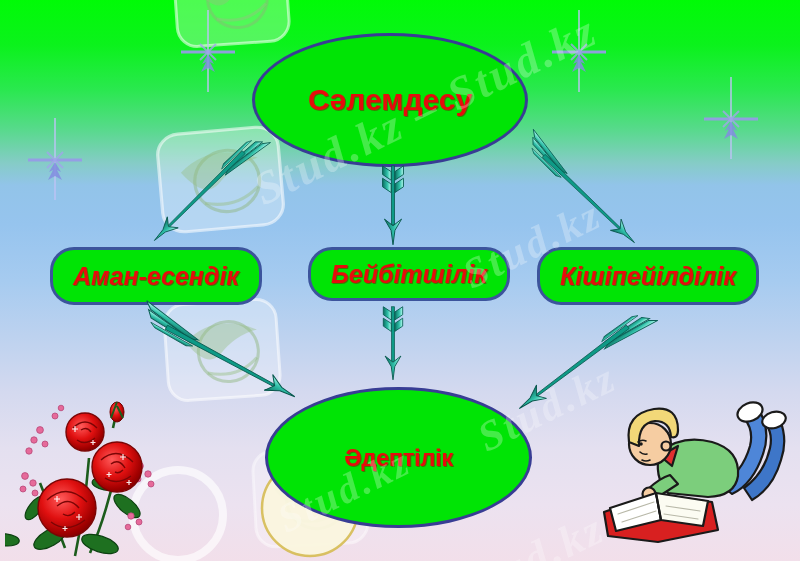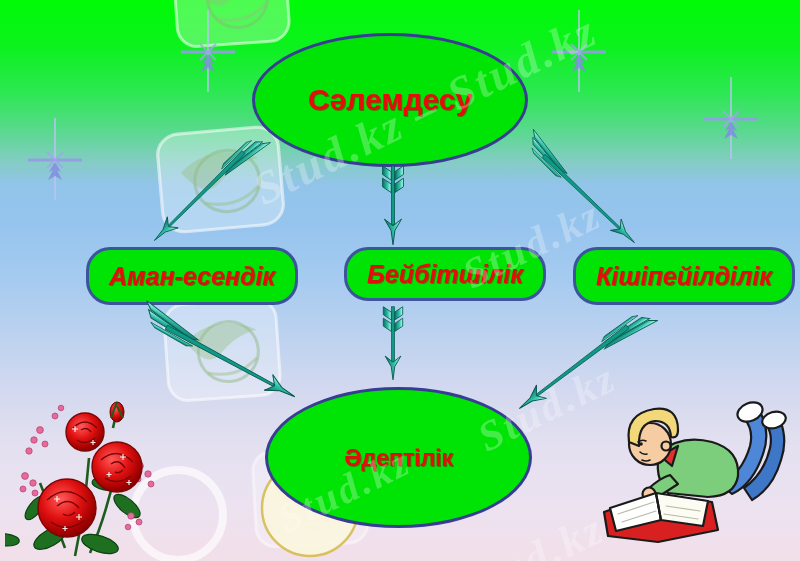--- a/index.html
+++ b/index.html
@@ -10,21 +10,21 @@
       #00fb06 0%, #0bf21c 8%, #2ae84f 16%, #57da8b 23%,
       #85ccc6 29%, #92c4e9 33%, #96c4ee 40%, #a6cbf0 50%,
       #bdd2ef 60%, #d4d9ef 70%, #e4e0f0 80%, #ece2f0 90%, #f2dfea 100%);
   }
   .layer{position:absolute;left:0;top:0;width:800px;height:561px;pointer-events:none;}
   .decor{z-index:1}
   .arrows{z-index:5}
   .node{position:absolute;display:flex;align-items:center;justify-content:center;
         background:#00e405;z-index:4;box-sizing:border-box;}
   .ellipse{border:3px solid #383d94;border-radius:50%;}
-  .rbox{border:3px solid #3c549c;border-radius:24px;margin-left:36px;}
+  .rbox{border:3px solid #3c549c;border-radius:24px;}
   .node-label{color:#e60c0c;font-weight:bold;text-shadow:1px 1px 0 rgba(130,0,0,.45);}
   .t-top{font-size:30px;}
   .t-box{font-size:25px;font-style:italic;}
   .t-bottom{font-size:24px;letter-spacing:-0.5px;}
   .n-top{left:252px;top:33px;width:276px;height:134px;}
   .n-b1{left:50px;top:247px;width:212px;height:58px;}
   .n-b2{left:308px;top:247px;width:202px;height:54px;}
   .n-b3{left:537px;top:247px;width:222px;height:58px;}
   .n-bottom{left:265px;top:387px;width:267px;height:141px;}
   .art{position:absolute;z-index:6;}

